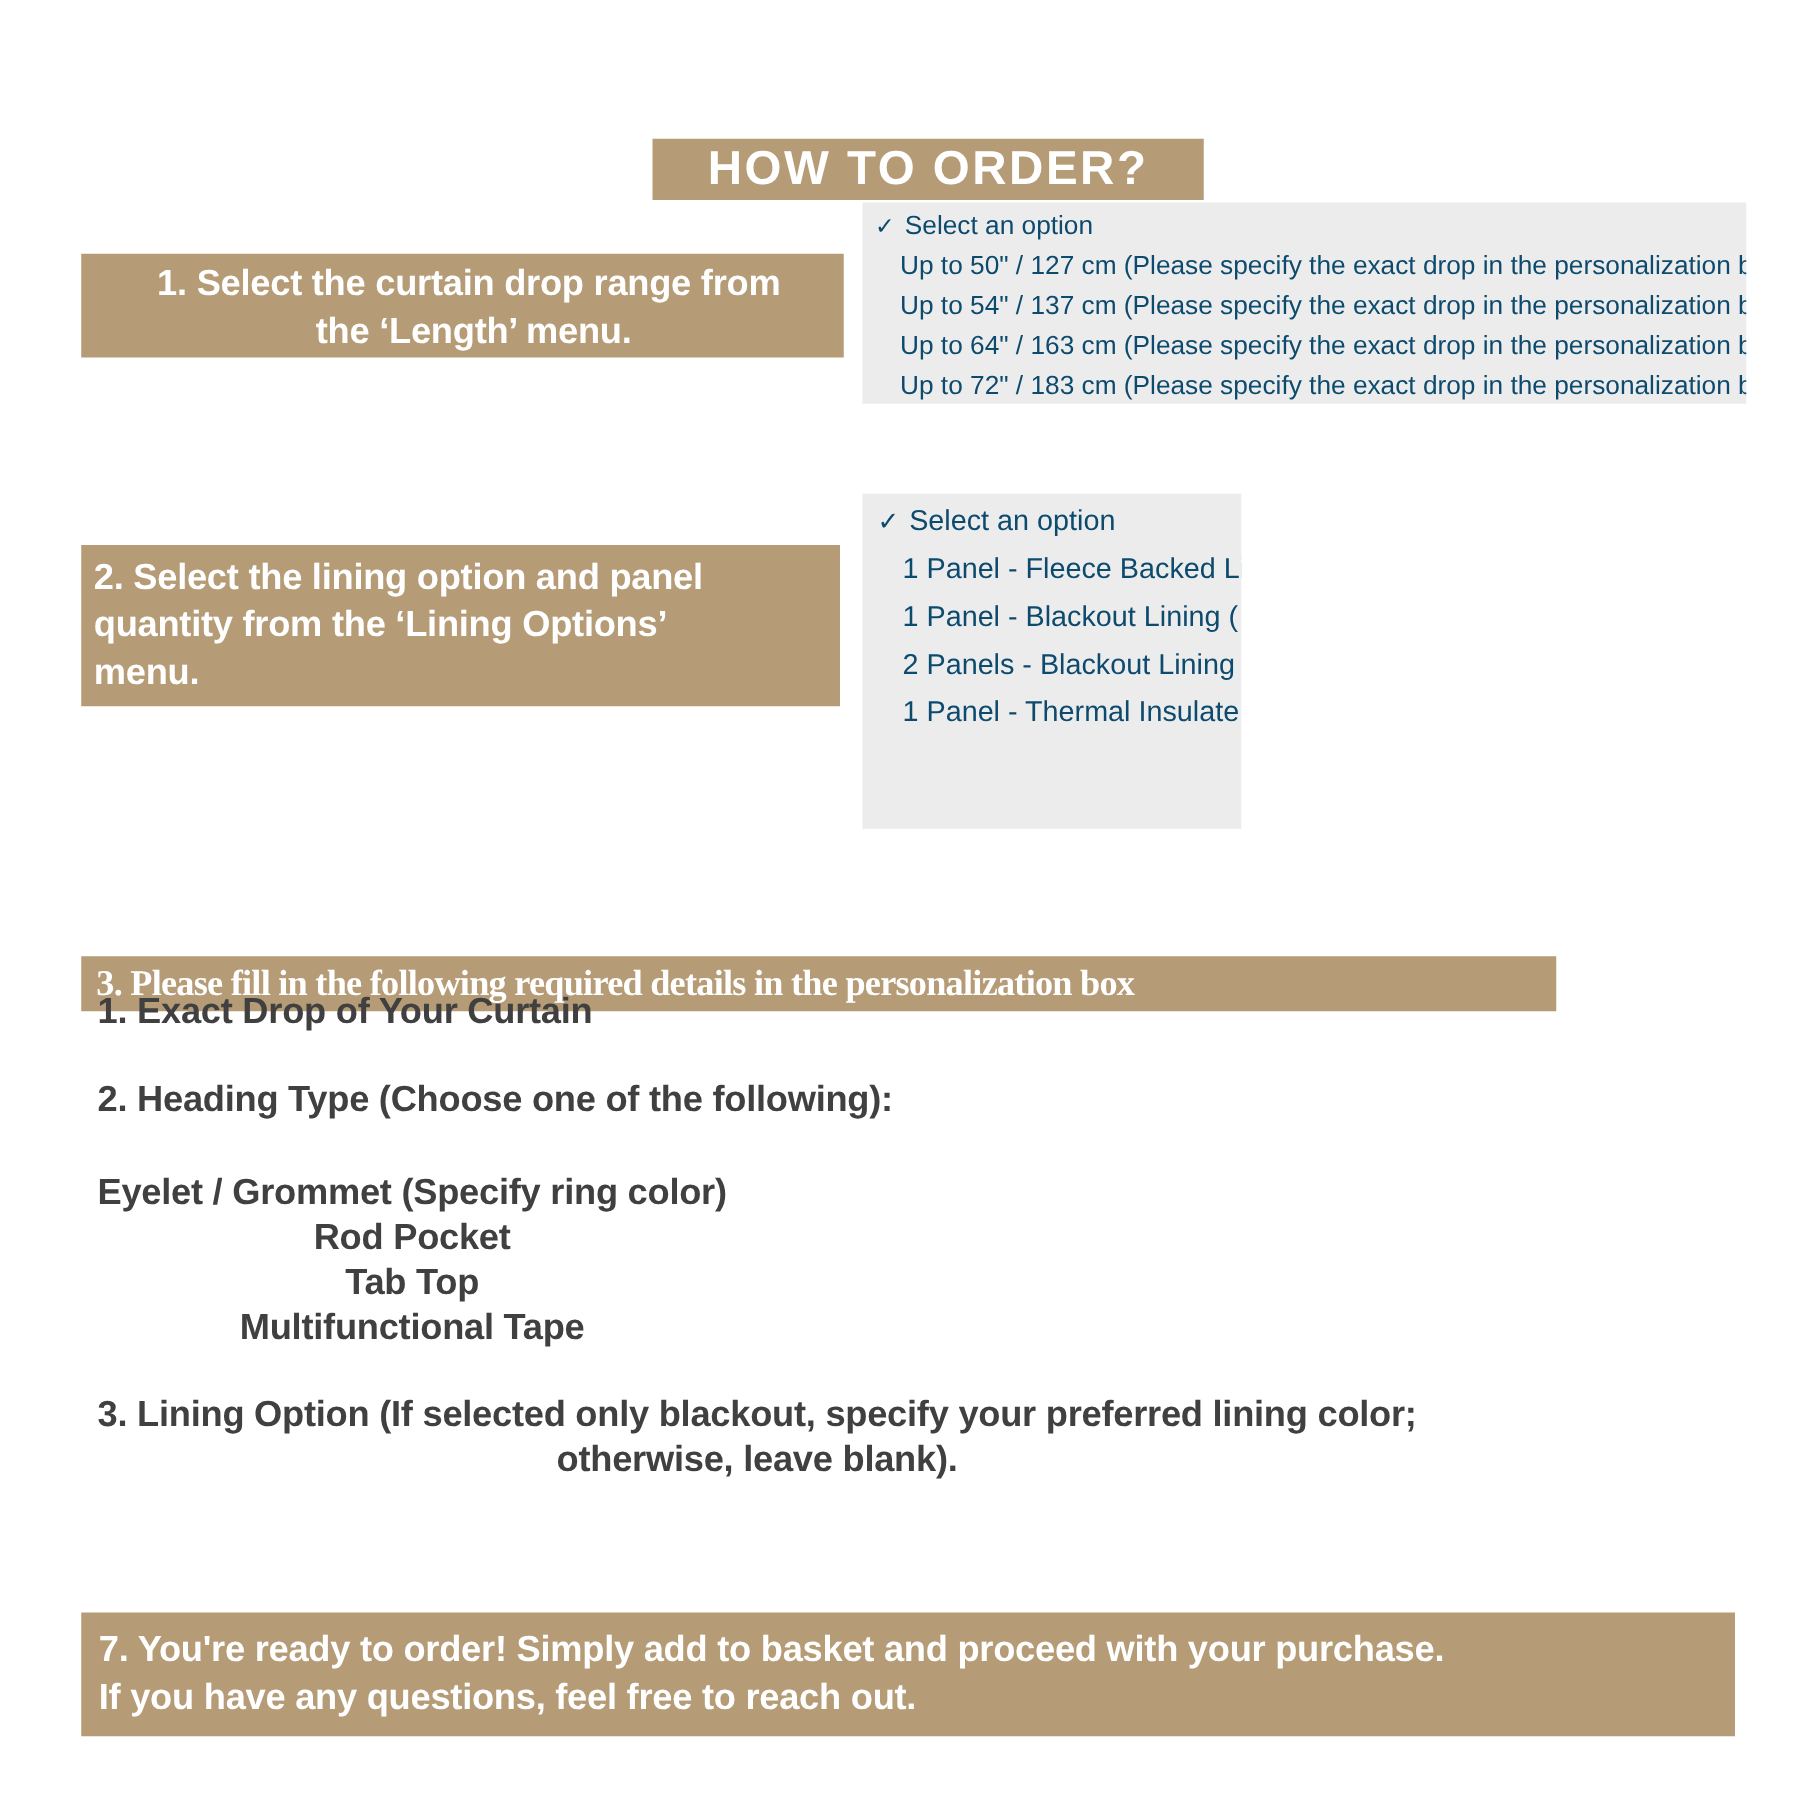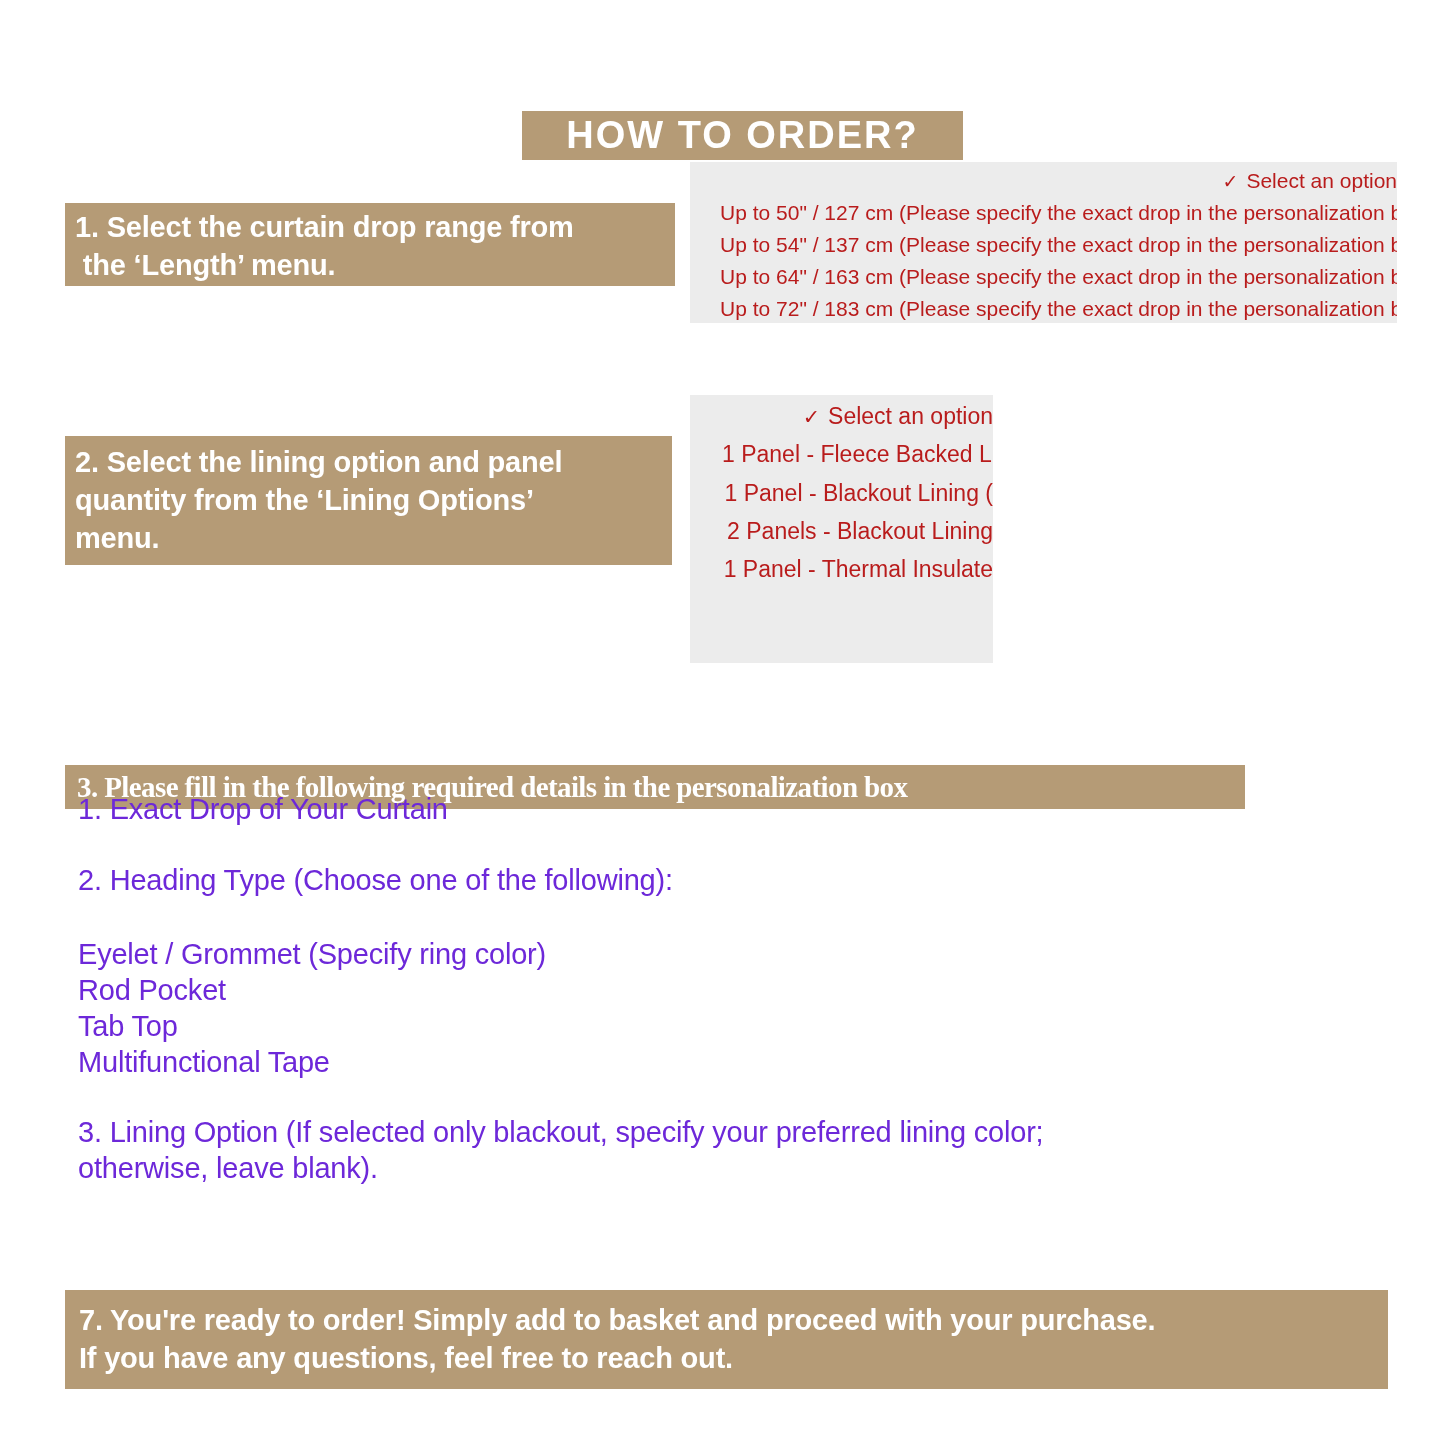--- a/index.html
+++ b/index.html
@@ -25,20 +25,21 @@
     font-size: 38px; line-height: 49px;
     letter-spacing: 2px;
     text-align: center;
   }
   .step1-banner {
     left: 65px; top: 160px; width: 610px; height: 83px;
     font-size: 29px; line-height: 38px;
     padding: 5px 0 0 10px;
     letter-spacing: -0.2px;
     white-space: pre-wrap;
+    text-align: center;
   }
   .step2-banner {
     left: 65px; top: 393px; width: 607px; height: 129px;
     font-size: 29px; line-height: 38px;
     padding: 7px 0 0 10px;
     letter-spacing: -0.2px;
     white-space: pre-wrap;
   }
   .step3-banner {
     left: 65px; top: 722px; width: 1180px; height: 44px;
@@ -53,24 +54,23 @@
     left: 65px; top: 1247px; width: 1323px; height: 99px;
     font-size: 29px; line-height: 38px;
     padding: 11px 0 0 14px;
     letter-spacing: -0.2px;
     white-space: pre-wrap;
   }
 
   
   .dropdown {
     background: #ececec;
-    color: #b91c1c;
+    color: #0c4a6e;
     box-sizing: border-box;
     overflow: hidden;
-    text-align: right;
   }
   .dd-length {
     left: 690px; top: 162px; width: 707px; height: 161px;
     padding-top: 3px;
     font-size: 21px;
   }
   .dd-length .dd-row { height: 32px; line-height: 32px; }
   .dd-lining {
     left: 690px; top: 395px; width: 303px; height: 268px;
     padding-top: 2px;
@@ -82,26 +82,27 @@
     overflow: hidden;
   }
   .dd-selected { padding-left: 10px; }
   .dd-lining .dd-selected { padding-left: 12px; }
   .dd-check { display: inline-block; margin-right: 8px; font-size: 0.9em; }
   .dd-option { padding-left: 30px; }
   .dd-lining .dd-option { padding-left: 32px; }
 
   
   .body-text {
-    color: #6d28d9;
-    font-weight: 400;
+    color: #404040;
+    font-weight: 700;
     font-size: 29px;
     left: 78px;
     white-space: pre-wrap;
     letter-spacing: -0.2px;
+    text-align: center;
   }
   .bt1 { top: 793px; }
   .bt2 { top: 864px; }
   .bt3 { top: 936px; line-height: 36px; }
   .bt4 { top: 1114px; line-height: 36px; }
 </style>
 </head>
 <body>
 
 <div class="abs banner title-banner">HOW TO ORDER?</div>

